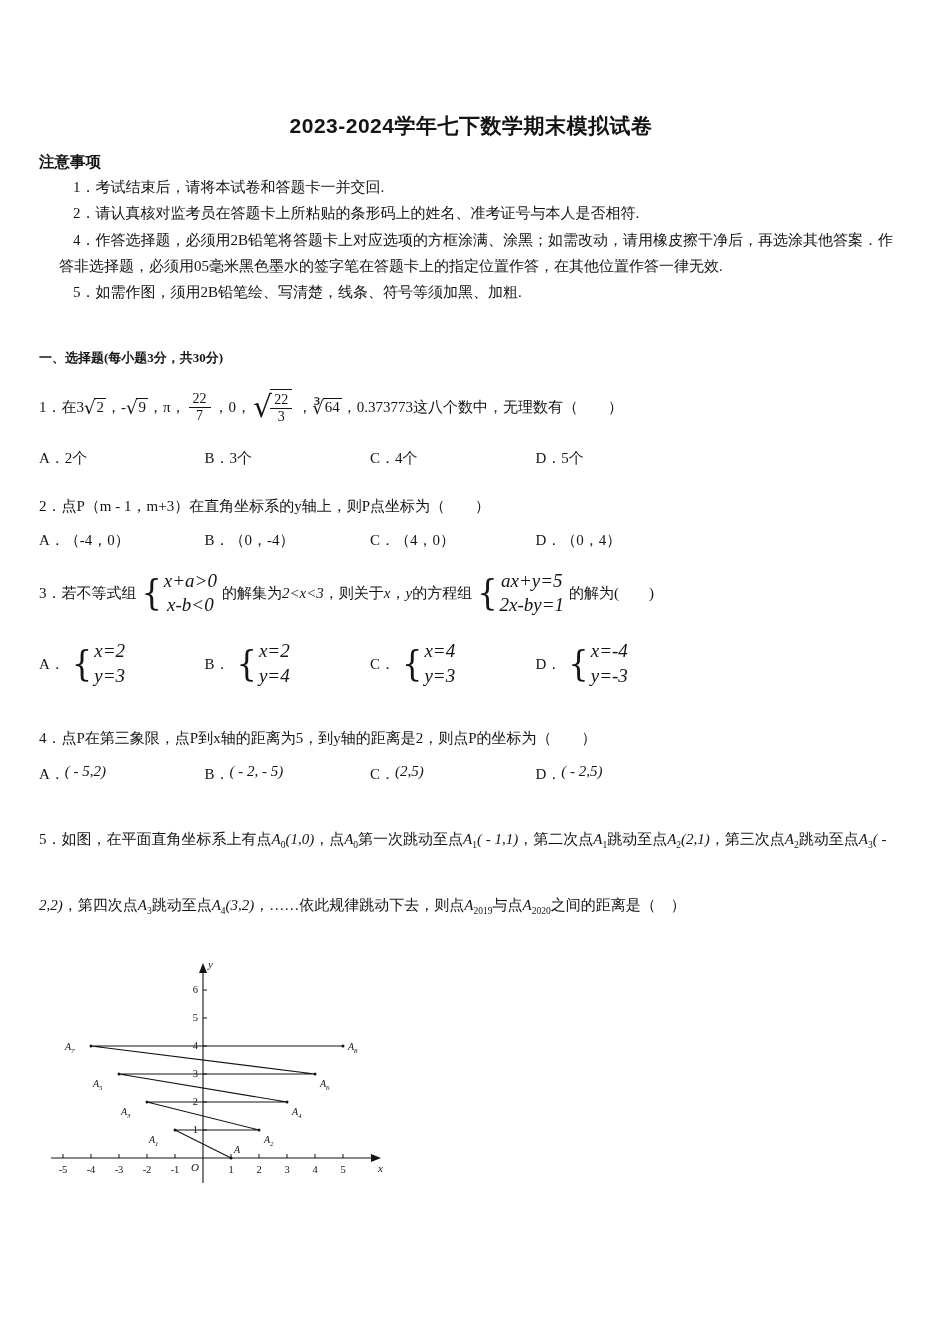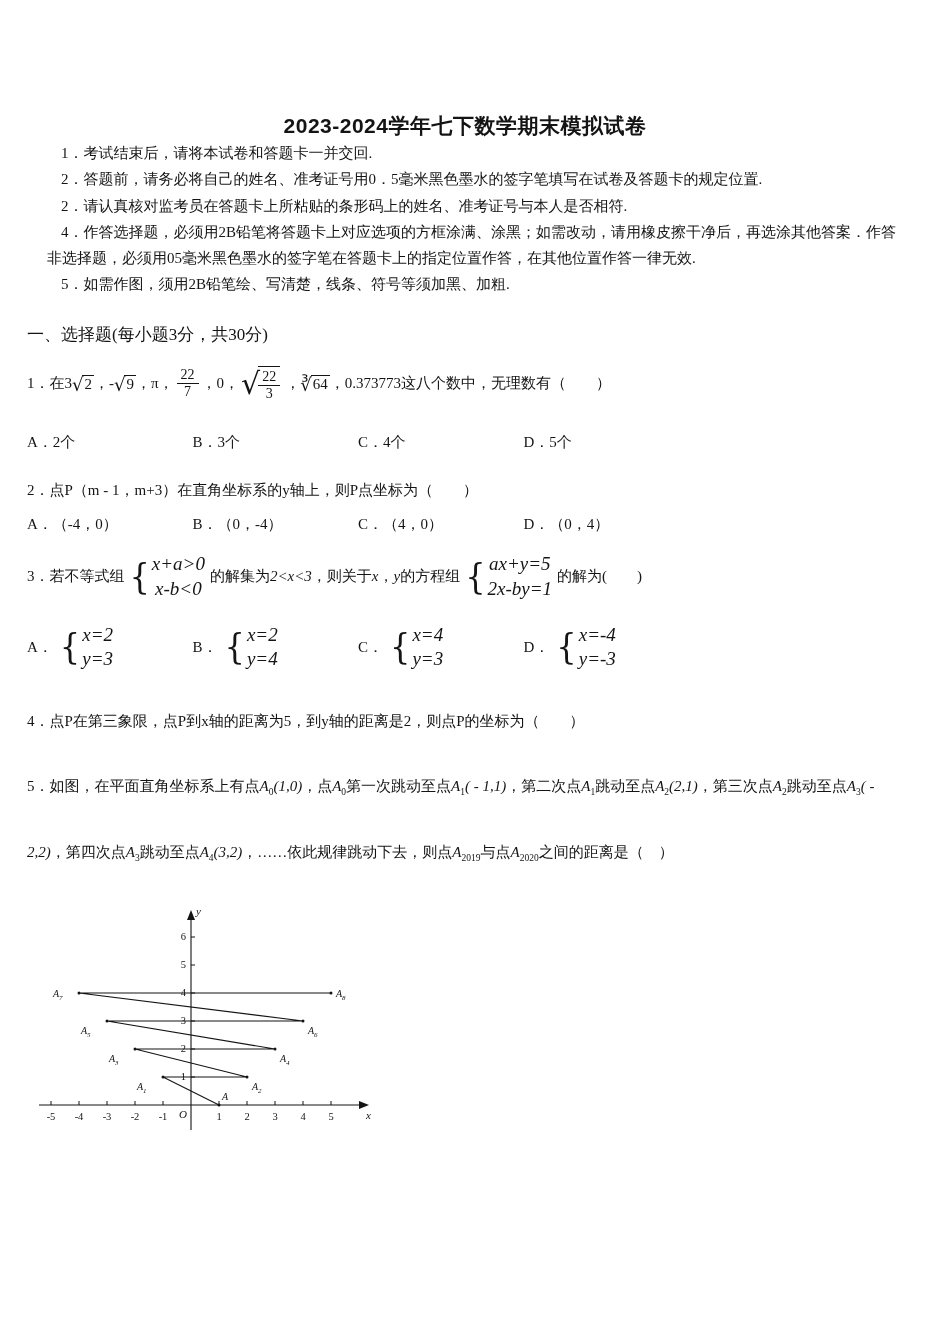--- a/index.html
+++ b/index.html
@@ -1,36 +1,36 @@
 <!DOCTYPE html>
 <html><head>
 <meta charset="utf-8">
 <style>
   * { margin:0; padding:0; box-sizing:border-box; }
   html,body { background:#ffffff; }
   .page {
     width:950px; height:1344px; background:#fff; color:#141414;
     font-family:"Liberation Serif","DejaVu Serif",serif;
-    font-size:15px; padding:112px 47px 0 27px; overflow:hidden; position:relative;
+    font-size:15px; padding:112px 47px 0 39px; overflow:hidden; position:relative;
   }
   .title {
     text-align:center; font-family:"Liberation Sans","DejaVu Sans",sans-serif;
     font-size:21px; font-weight:700; letter-spacing:.5px;
   }
   .notice-header { font-weight:700; margin-top:9px; font-size:15.5px; line-height:25px; }
   .notice { line-height:26.3px; text-indent:14px;margin-left:20px; }
-  .section-header { font-weight:400; margin-top:24px; font-size:17px; line-height:25px; }
+  .section-header { font-weight:700; margin-top:40px; font-size:13px; line-height:25px; }
 
   .qline { display:flex; align-items:center; flex-wrap:wrap; }
   .q1-line { margin-top:6px; min-height:62px; }
   .q2-line { margin-top:22px; line-height:26px; display:block; }
   .q3-line { margin-top:10px; min-height:60px; }
   .q4-line { margin-top:36px; line-height:26px; display:block; }
 
-  .options { display:flex; margin-top:14px; line-height:26px; }
+  .options { display:flex; margin-top:7px; line-height:26px; }
   .opt { width:165.5px; }
   .options-sys { margin-top:16px; }
   .options-sys .opt { display:flex; align-items:center; }
   .opt-letter { margin-right:2px; }
   .q2-options { margin-top:8px; }
   .q4-options { margin-top:10px; }
   .q4-val { font-style:italic; position:relative; top:-3px; }
 
   .mi { font-style:italic; }
 
@@ -65,22 +65,22 @@
   .pt-dot { fill:#141414; }
 </style>
 </head>
 <body>
 
 <div class="page">
 
   <h1 class="title">2023-2024学年七下数学期末模拟试卷</h1>
 
   <div>
+    <p class="notice-header">注意事项</p>
     <p class="notice">1．考试结束后，请将本试卷和答题卡一并交回.</p>
-    <p class="notice">2．答题前，请务必将自己的姓名、准考证号用0．5毫米黑色墨水的签字笔填写在试卷及答题卡的规定位置.</p>
     <p class="notice">2．请认真核对监考员在答题卡上所粘贴的条形码上的姓名、准考证号与本人是否相符.</p>
     <p class="notice">4．作答选择题，必须用2B铅笔将答题卡上对应选项的方框涂满、涂黑；如需改动，请用橡皮擦干净后，再选涂其他答案．作答非选择题，必须用05毫米黑色墨水的签字笔在答题卡上的指定位置作答，在其他位置作答一律无效.</p>
     <p class="notice">5．如需作图，须用2B铅笔绘、写清楚，线条、符号等须加黑、加粗.</p>
   </div>
 
   <p class="section-header">一、选择题(每小题3分，共30分)</p>
 
   <div>
     <div class="qline q1-line">
       <span>1．在</span>
@@ -191,20 +191,26 @@
               <span class="mi">x=-4</span>
               <span class="mi">y=-3</span>
             </span>
           </span>
       </span>
     </div>
   </div>
 
   <div>
     <p class="q4-line">4．点P在第三象限，点P到x轴的距离为5，到y轴的距离是2，则点P的坐标为（　　）</p>
+    <div class="options q4-options">
+      <span class="opt"><span>A．</span><span class="q4-val">( - 5,2)</span></span>
+      <span class="opt"><span>B．</span><span class="q4-val">( - 2, - 5)</span></span>
+      <span class="opt"><span>C．</span><span class="q4-val">(2,5)</span></span>
+      <span class="opt"><span>D．</span><span class="q4-val">( - 2,5)</span></span>
+    </div>
   </div>
 
   <p class="q5-para"><span>5．如图，在平面直角坐标系上有点</span><i class="pv">A</i><sub>0</sub><i class="pv">(1,0)</i><span>，点</span><i class="pv">A</i><sub>0</sub><span>第一次跳动至点</span><i class="pv">A</i><sub>1</sub><i class="pv">( - 1,1)</i><span>，第二次点</span><i class="pv">A</i><sub>1</sub><span>跳动至点</span><i class="pv">A</i><sub>2</sub><i class="pv">(2,1)</i><span>，第三次点</span><i class="pv">A</i><sub>2</sub><span>跳动至点</span><i class="pv">A</i><sub>3</sub><i class="pv">( - 2,2)</i><span>，第四次点</span><i class="pv">A</i><sub>3</sub><span>跳动至点</span><i class="pv">A</i><sub>4</sub><i class="pv">(3,2)</i><span>，……依此规律跳动下去，则点</span><i class="pv">A</i><sub>2019</sub><span>与点</span><i class="pv">A</i><sub>2020</sub><span>之间的距离是（　）</span></p>
 
   <div class="graph-wrap">
     <svg width="345" height="245" viewBox="0 0 345 245">
 
       <line class="ax" x1="8" y1="203" x2="330" y2="203"></line>
       <polygon points="338,203 328,199 328,207" fill="#141414"></polygon>
       <line class="ax" x1="160" y1="228" x2="160" y2="16"></line>

